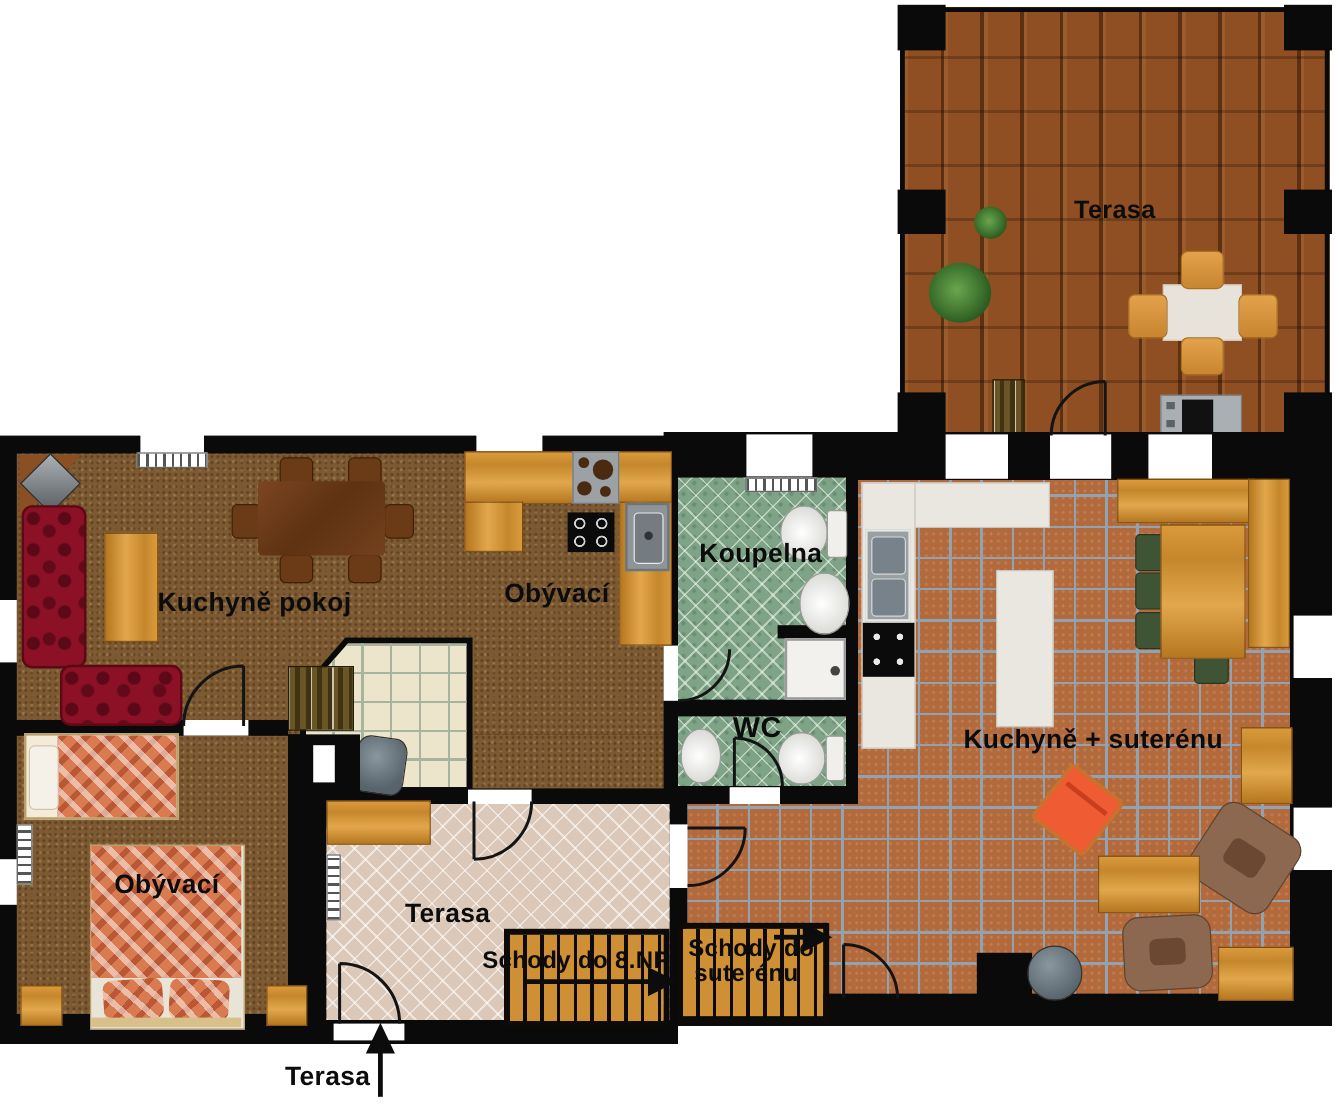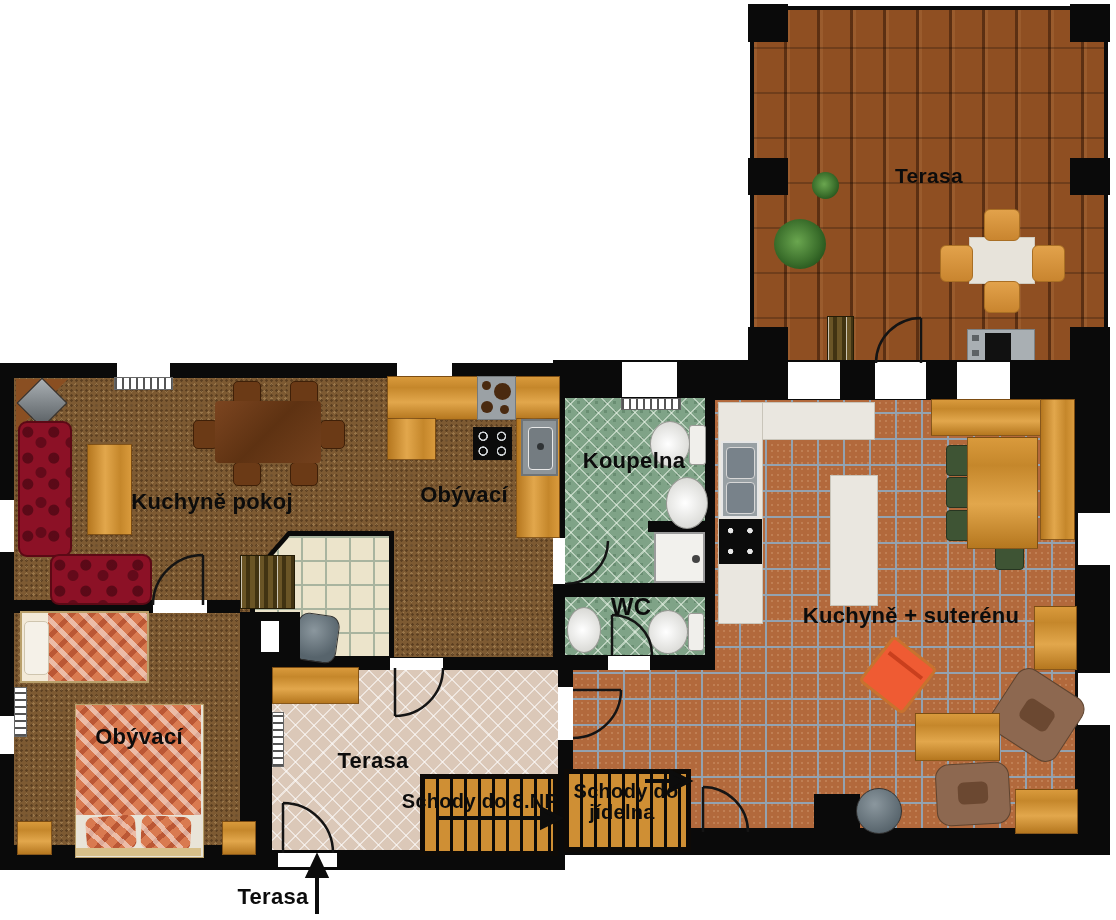--- a/index.html
+++ b/index.html
@@ -247,16 +247,16 @@
   <div class="lbl" style="left:929px;top:176px">Terasa</div>
   <div class="lbl" style="left:212px;top:502px;font-size:22px">Kuchyně pokoj</div>
   <div class="lbl" style="left:464px;top:495px;font-size:22px">Obývací</div>
   <div class="lbl" style="left:634px;top:461px;font-size:22px">Koupelna</div>
   <div class="lbl" style="left:631px;top:607px;font-size:24px">WC</div>
   <div class="lbl" style="left:911px;top:616px;font-size:22px">Kuchyně + suterénu</div>
   <div class="lbl" style="left:139px;top:737px;font-size:22px">Obývací</div>
   <div class="lbl" style="left:373px;top:761px;font-size:22px">Terasa</div>
   <div class="lbl" style="left:480px;top:801px;font-size:20px">Schody do 8.NP</div>
   <div class="lbl" style="left:626px;top:791px;font-size:20px">Schody do</div>
-  <div class="lbl" style="left:622px;top:812px;font-size:20px">jídelna</div>
+  <div class="lbl" style="left:622px;top:812px;font-size:20px">suterénu</div>
   <div class="lbl" style="left:273px;top:897px;font-size:22px">Terasa</div>
 
 </div>
 
 </body></html>

